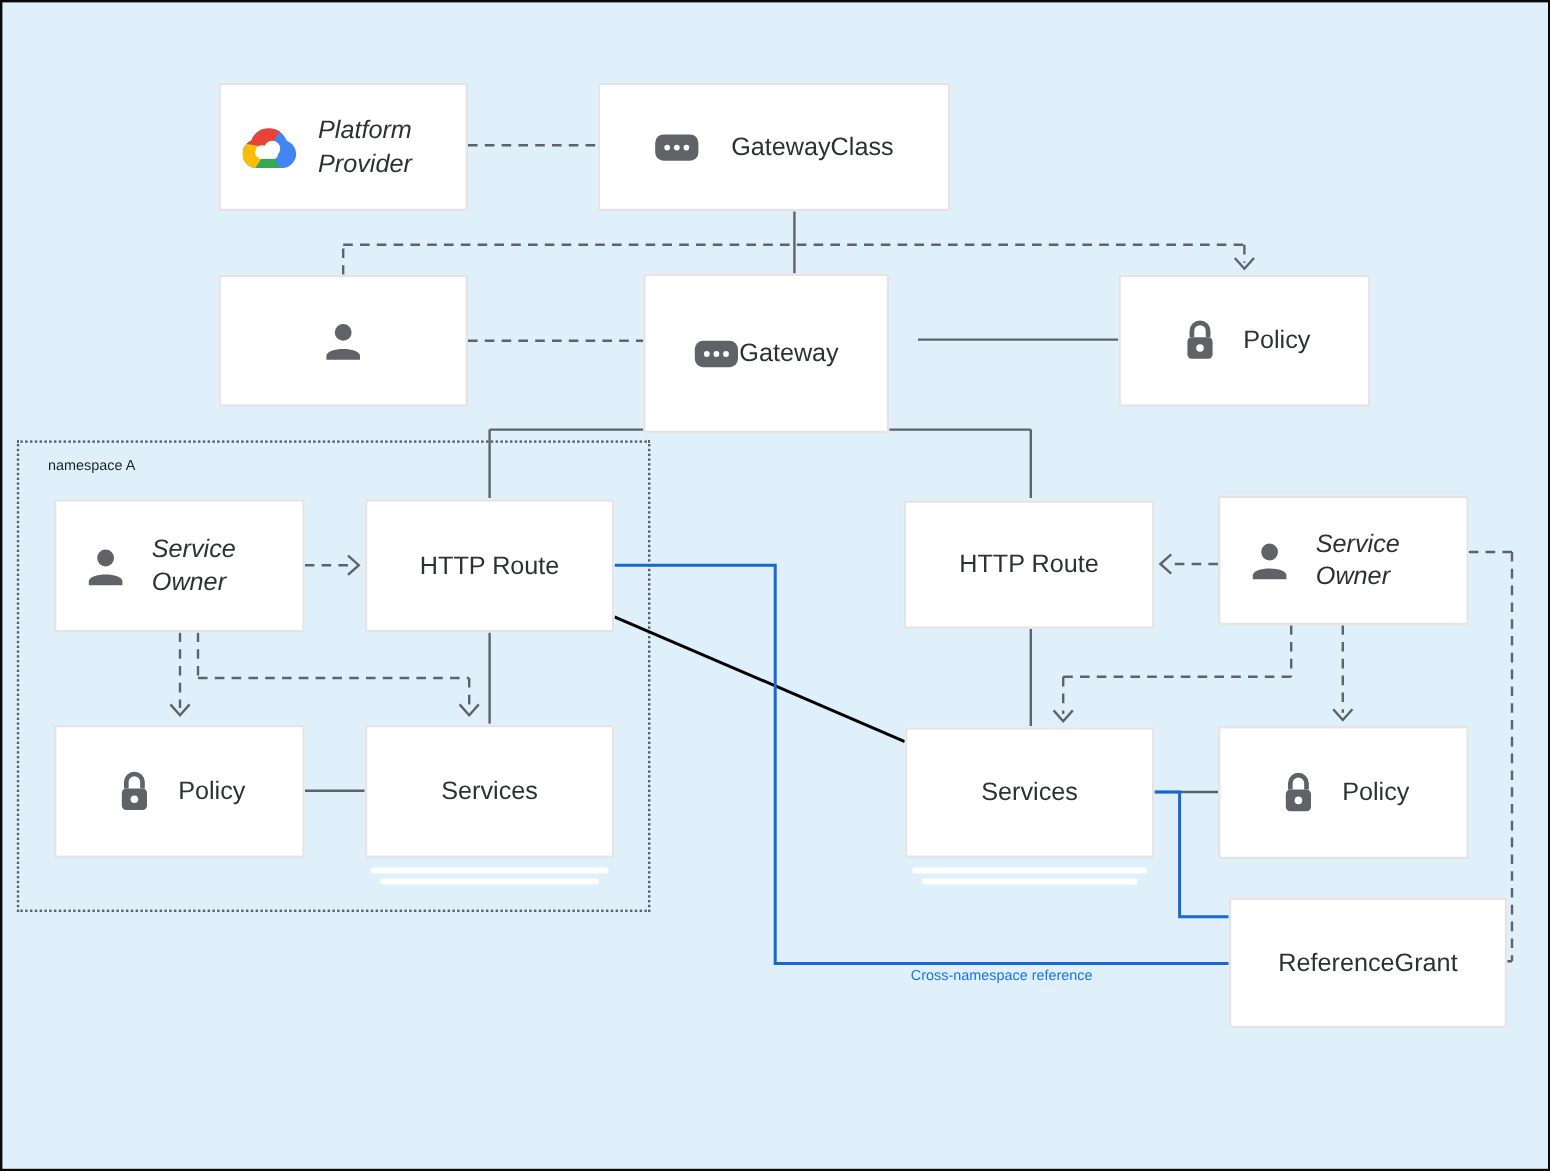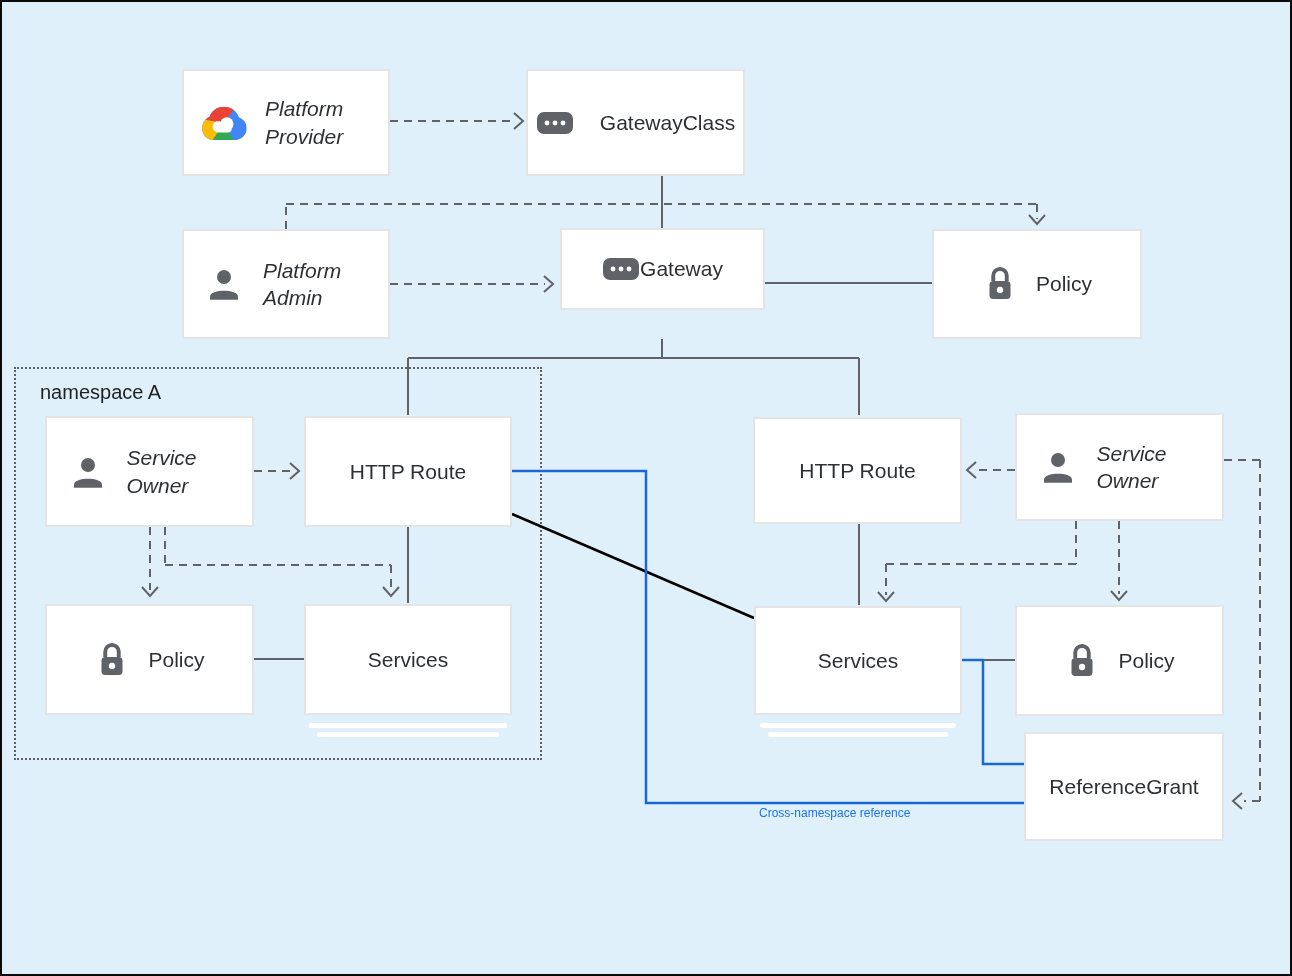--- a/index.html
+++ b/index.html
@@ -13,21 +13,21 @@
     position:relative; width:1292px; height:976px; box-sizing:border-box;
     background:var(--background); border:2px solid #0a0a0a; overflow:hidden;
   }
   .connectors{position:absolute; left:0; top:0; width:1292px; height:976px;}
   .l-gray{stroke:var(--line-gray); stroke-width:2; fill:none;}
   .l-gray-d{stroke:var(--line-gray); stroke-width:2; fill:none; stroke-dasharray:8 6;}
   .l-blue{stroke:var(--accent-blue); stroke-width:2.5; fill:none;}
   .l-black{stroke:var(--black-line); stroke-width:2.5; fill:none;}
   .arrow{stroke:var(--line-gray); stroke-width:2; fill:none; stroke-linejoin:miter;}
   .ns{position:absolute; border:2px dotted #5d6064; box-sizing:border-box;}
-  .ns-label{position:absolute; font-size:20px; color:#1f2123;}
+  .ns-label{position:absolute; font-size:12px; color:#1f2123;}
   .node{
     position:absolute; background:#ffffff; border:2px solid var(--box-border);
     box-sizing:border-box; display:flex; align-items:center; justify-content:center;
     gap:18px; color:var(--text);
   }
   .node .label{font-size:21px; line-height:1.3; color:var(--text);}
   .two-line .label{width:106px;font-style:italic;}
   .icon{display:inline-flex; align-items:center; justify-content:center; flex:0 0 auto;}
   .stack-line{position:absolute; height:5px; background:#ffffff; border-radius:3px;}
   .caption{position:absolute; font-size:12px; color:var(--caption-blue); white-space:nowrap;}
@@ -98,43 +98,42 @@
             <circle cx="18" cy="24" r="6"></circle>
             <circle cx="27" cy="21" r="7"></circle>
             <rect x="17" y="22" width="15" height="8" rx="4"></rect>
           </g>
         </g>
       </svg>
     </span>
     <span class="label">Platform Provider</span>
   </div>
 
-  <div class="node" style="left:524px;top:67px;width:219px;height:107px;gap:26px">
+  <div class="node" style="left:496px;top:67px;width:294px;height:107px;gap:26px">
     <span class="icon">
       <svg width="38" height="24" viewBox="0 0 38 24">
         <rect x="1" y="1" width="36" height="22" rx="7" fill="#5f6368"></rect>
         <circle cx="11" cy="12" r="2.4" fill="#fff"></circle>
           <circle cx="19" cy="12" r="2.4" fill="#fff"></circle>
           <circle cx="27" cy="12" r="2.4" fill="#fff"></circle>
       </svg>
     </span>
     <span class="label">GatewayClass</span>
   </div>
 
   <div class="node two-line" style="left:180px;top:227px;width:208px;height:110px">
     <span class="icon">
       <svg width="42" height="42" viewBox="0 0 24 24" fill="#5f6368">
         <circle cx="12" cy="8" r="4"></circle>
           <path d="M4 19.2c0-4.4 16-4.4 16 0V21H4z"></path>
       </svg>
     </span>
-    <span class="label">Platform Admin</span>
-  </div>
-
-  <div class="node" style="left:558px;top:226px;width:205px;height:82px;gap:0">
+  </div>
+
+  <div class="node" style="left:534px;top:226px;width:205px;height:133px;gap:0">
     <span class="icon">
       <svg width="38" height="24" viewBox="0 0 38 24">
         <rect x="1" y="1" width="36" height="22" rx="7" fill="#5f6368"></rect>
         <circle cx="11" cy="12" r="2.4" fill="#fff"></circle>
           <circle cx="19" cy="12" r="2.4" fill="#fff"></circle>
           <circle cx="27" cy="12" r="2.4" fill="#fff"></circle>
       </svg>
     </span>
     <span class="label">Gateway</span>
   </div>
@@ -201,19 +200,19 @@
     <span class="icon">
       <svg width="36" height="40" viewBox="0 0 24 26">
         <path d="M7.5 11V7.5a4.5 4.5 0 0 1 9 0V11" stroke="#5f6368" stroke-width="2.6" fill="none"></path>
         <rect x="5" y="11" width="14" height="12" rx="2.5" fill="#5f6368"></rect>
         <circle cx="12" cy="17" r="2.1" fill="#fff"></circle>
       </svg>
     </span>
     <span class="label">Policy</span>
   </div>
 
-  <div class="node" style="left:1022px;top:730px;width:200px;height:109px">
+  <div class="node" style="left:1022px;top:746px;width:232px;height:109px">
     <span class="label">ReferenceGrant</span>
   </div>
 
   <div class="caption" style="left:757px;top:804px">Cross-namespace reference</div>
 
 </div>
 
 </body></html>

